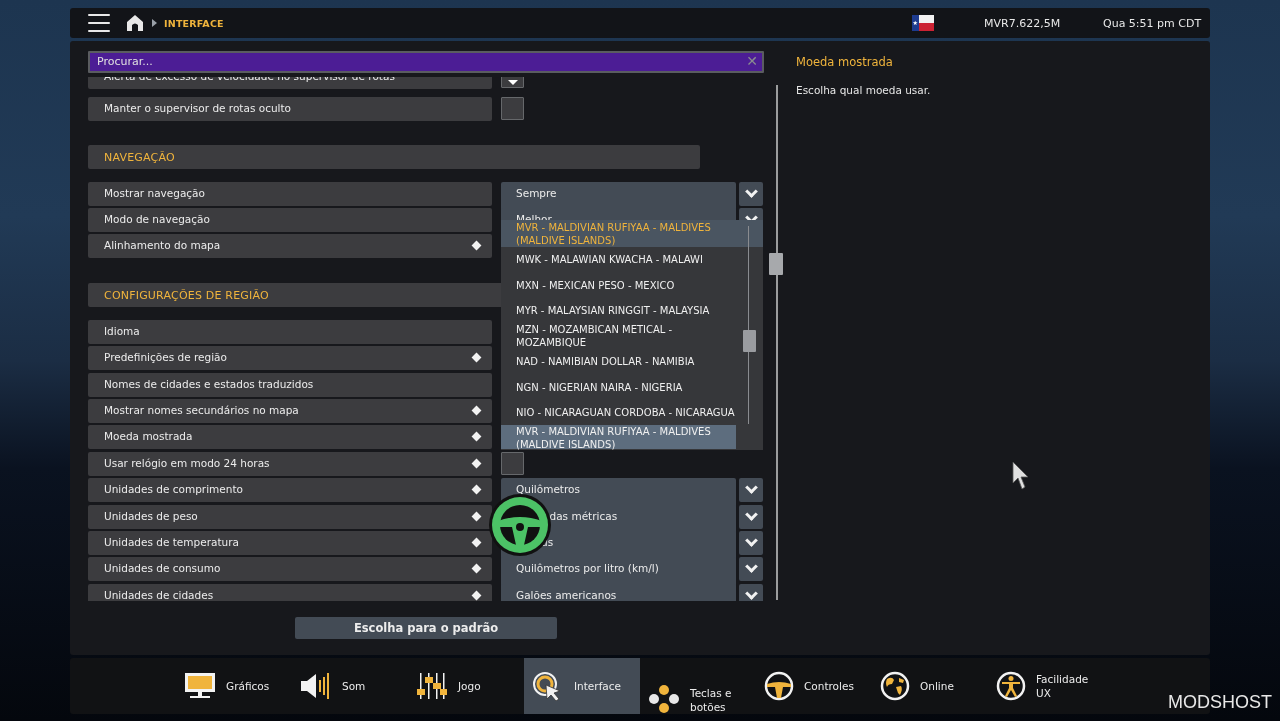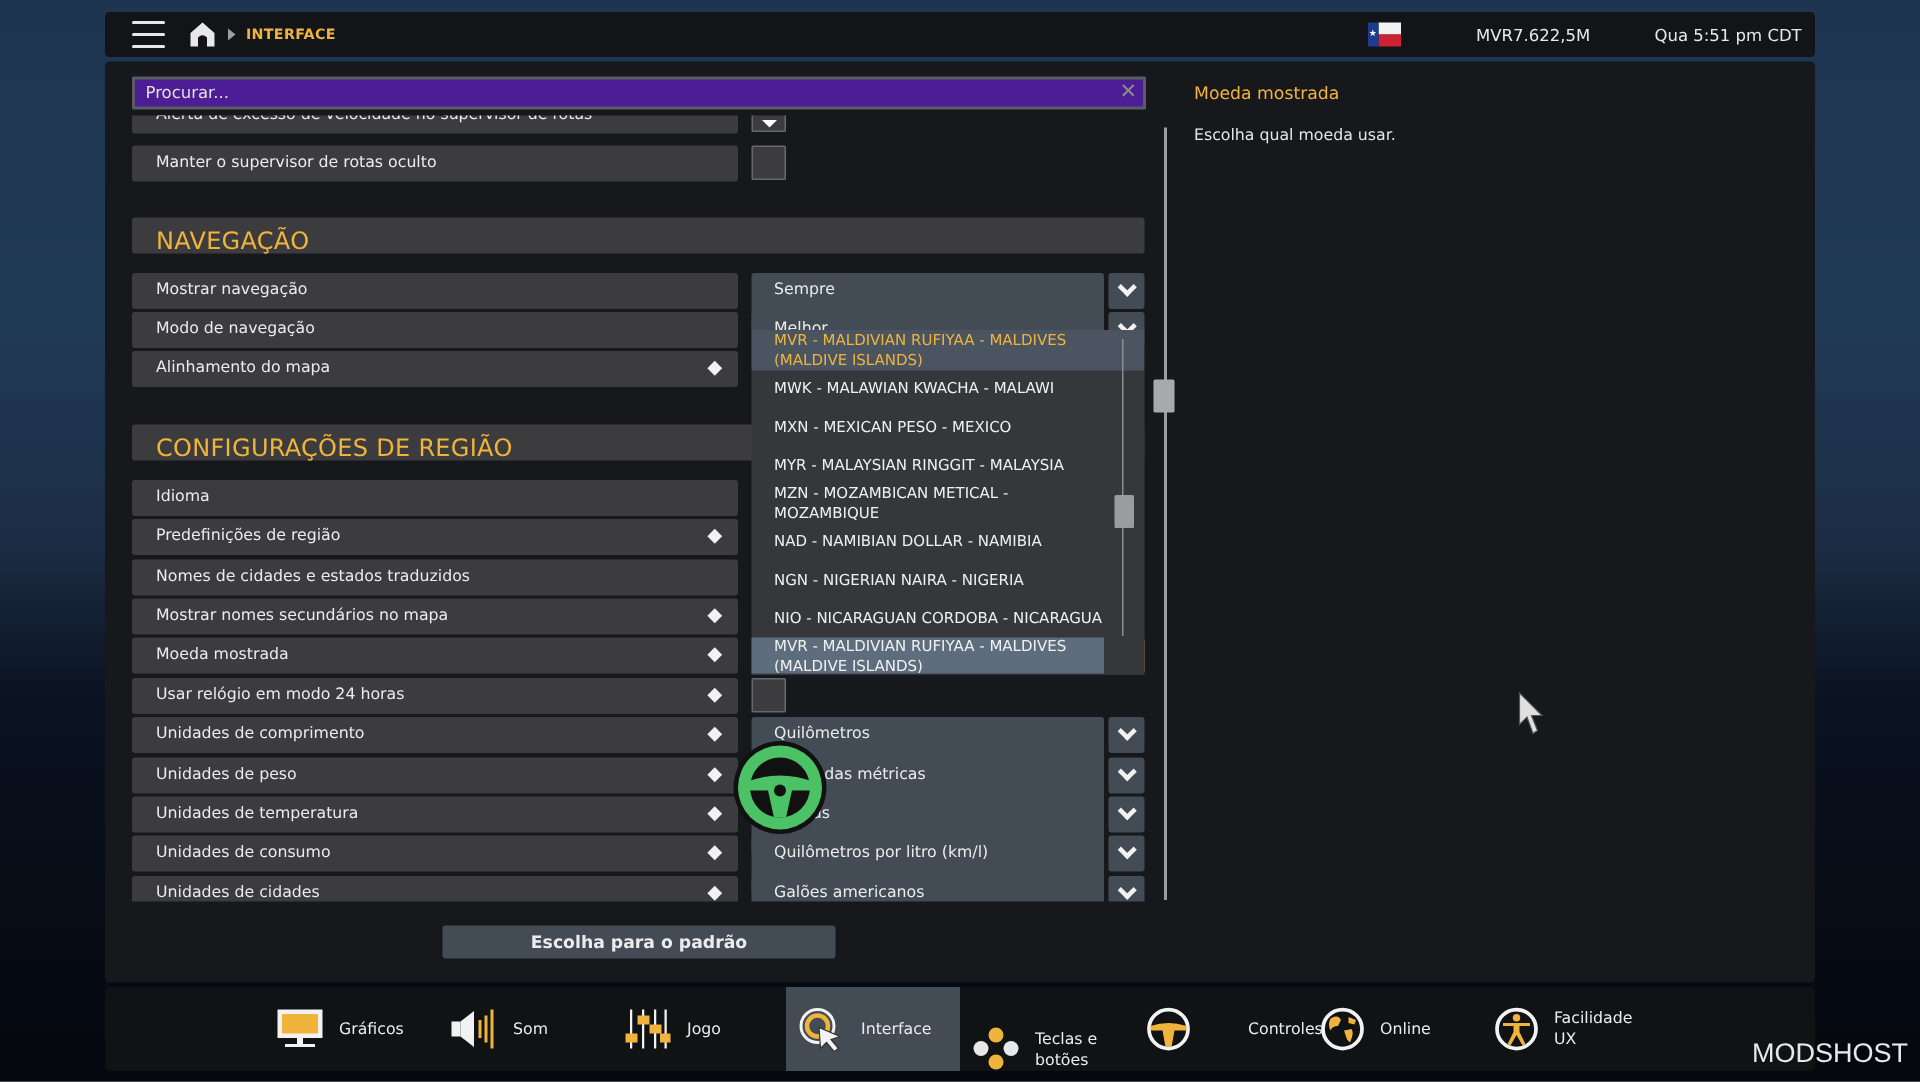--- a/index.html
+++ b/index.html
@@ -48,22 +48,22 @@
     font-size: 10.5px; color: #ececec; padding: 5px 16px; white-space: nowrap;
   }
   .label-box .dot { position: absolute; right: 12px; top: 8px; width: 7px; height: 7px; background: #f2f2f2; transform: rotate(45deg); }
   .check { position: absolute; left: 413px; top: 0; width: 23px; height: 23px; background: #3c3c3f; border: 1px solid #66686b; border-radius: 1px; cursor: pointer; }
   .check .tri { position: absolute; left: 6px; top: 2px; width: 0; height: 0; border-left: 5px solid transparent; border-right: 5px solid transparent; border-top: 5px solid #ffffff; }
   .select { position: absolute; left: 413px; top: 0; width: 235px; height: 39px; background: #434b55; border-radius: 2px; font-size: 10.5px; color: #ececec; padding: 5px 15px; white-space: nowrap; cursor: pointer; }
   .select-btn { position: absolute; left: 651px; top: 0; width: 24px; height: 24px; background: #434b55; border-radius: 2px; cursor: pointer; display: flex; align-items: center; justify-content: center; }
   .select-btn.active { background: #e0a42c; }
   .chev { width: 9px; height: 9px; border-right: 3px solid #f2f2f2; border-bottom: 3px solid #f2f2f2; transform: rotate(45deg); margin-top: -5px; }
   .section {
-    position: absolute; left: 0; width: 675px; height: 24px; background: #3c3c3f; border-radius: 2px;
-    font-size: 16px; color: #f0b43c; padding: 6px 16px; letter-spacing: 0.2px;
+    position: absolute; left: 0; width: 612px; height: 24px; background: #3c3c3f; border-radius: 2px;
+    font-size: 11px; color: #f0b43c; padding: 6px 16px; letter-spacing: 0.2px;
   }
 
   .dropdown {
     position: absolute; left: 501px; top: 220px; width: 262px; height: 230px;
     background: #36373a; z-index: 5; overflow: hidden;
   }
   .dd-item { position: absolute; left: 0; width: 262px; font-size: 10px; color: #f0f0f0; padding: 0 15px; line-height: 13px; cursor: pointer; }
   .dd-item.hl { background: #4a5561; color: #f0b43c; }
   .dd-scroll-track { position: absolute; left: 748px; top: 226px; width: 1px; height: 198px; background: #8a8c90; z-index: 6; }
   .dd-scroll-thumb { position: absolute; left: 743px; top: 330px; width: 13px; height: 22px; background: #9a9ca0; border-radius: 1px; z-index: 7; cursor: pointer; }
@@ -308,21 +308,21 @@
   </div>
   <div class="tab" style="left:578px;width:110px;align-items:flex-end;">
     <svg width="32" height="30" viewBox="0 0 32 30">
       <circle cx="16" cy="6" r="5" fill="#f0b43c"></circle>
         <circle cx="16" cy="24" r="5" fill="#f0b43c"></circle>
         <circle cx="6" cy="15" r="5" fill="#e8e8e8"></circle>
         <circle cx="26" cy="15" r="5" fill="#e8e8e8"></circle>
     </svg>
     <span class="tlabel"><span>Teclas e</span><br><span>botões</span></span>
   </div>
-  <div class="tab" style="left:694px;width:110px;gap:28px;">
+  <div class="tab" style="left:694px;width:110px;">
     <svg width="30" height="30" viewBox="0 0 30 30">
       <circle cx="15" cy="15" r="13" fill="none" stroke="#f2f2f2" stroke-width="2.5"></circle>
       <path d="M3 13 Q15 9 27 13 L27 16 L19 16 L17 27 L13 27 L11 16 L3 16 Z" fill="#f0b43c"></path>
     </svg>
     <span class="tlabel">Controles</span>
   </div>
   <div class="tab" style="left:810px;width:110px;">
     <svg width="30" height="30" viewBox="0 0 30 30">
       <circle cx="15" cy="15" r="13" fill="none" stroke="#f2f2f2" stroke-width="2.5"></circle>
       <path d="M7 8 Q12 5 14 9 L12 13 Q8 13 7 16 Q5 12 7 8 Z M16 16 L21 15 Q23 18 20 24 L18 22 Z M19 7 L24 9 L23 12 L19 11 Z" fill="#f0b43c"></path>

